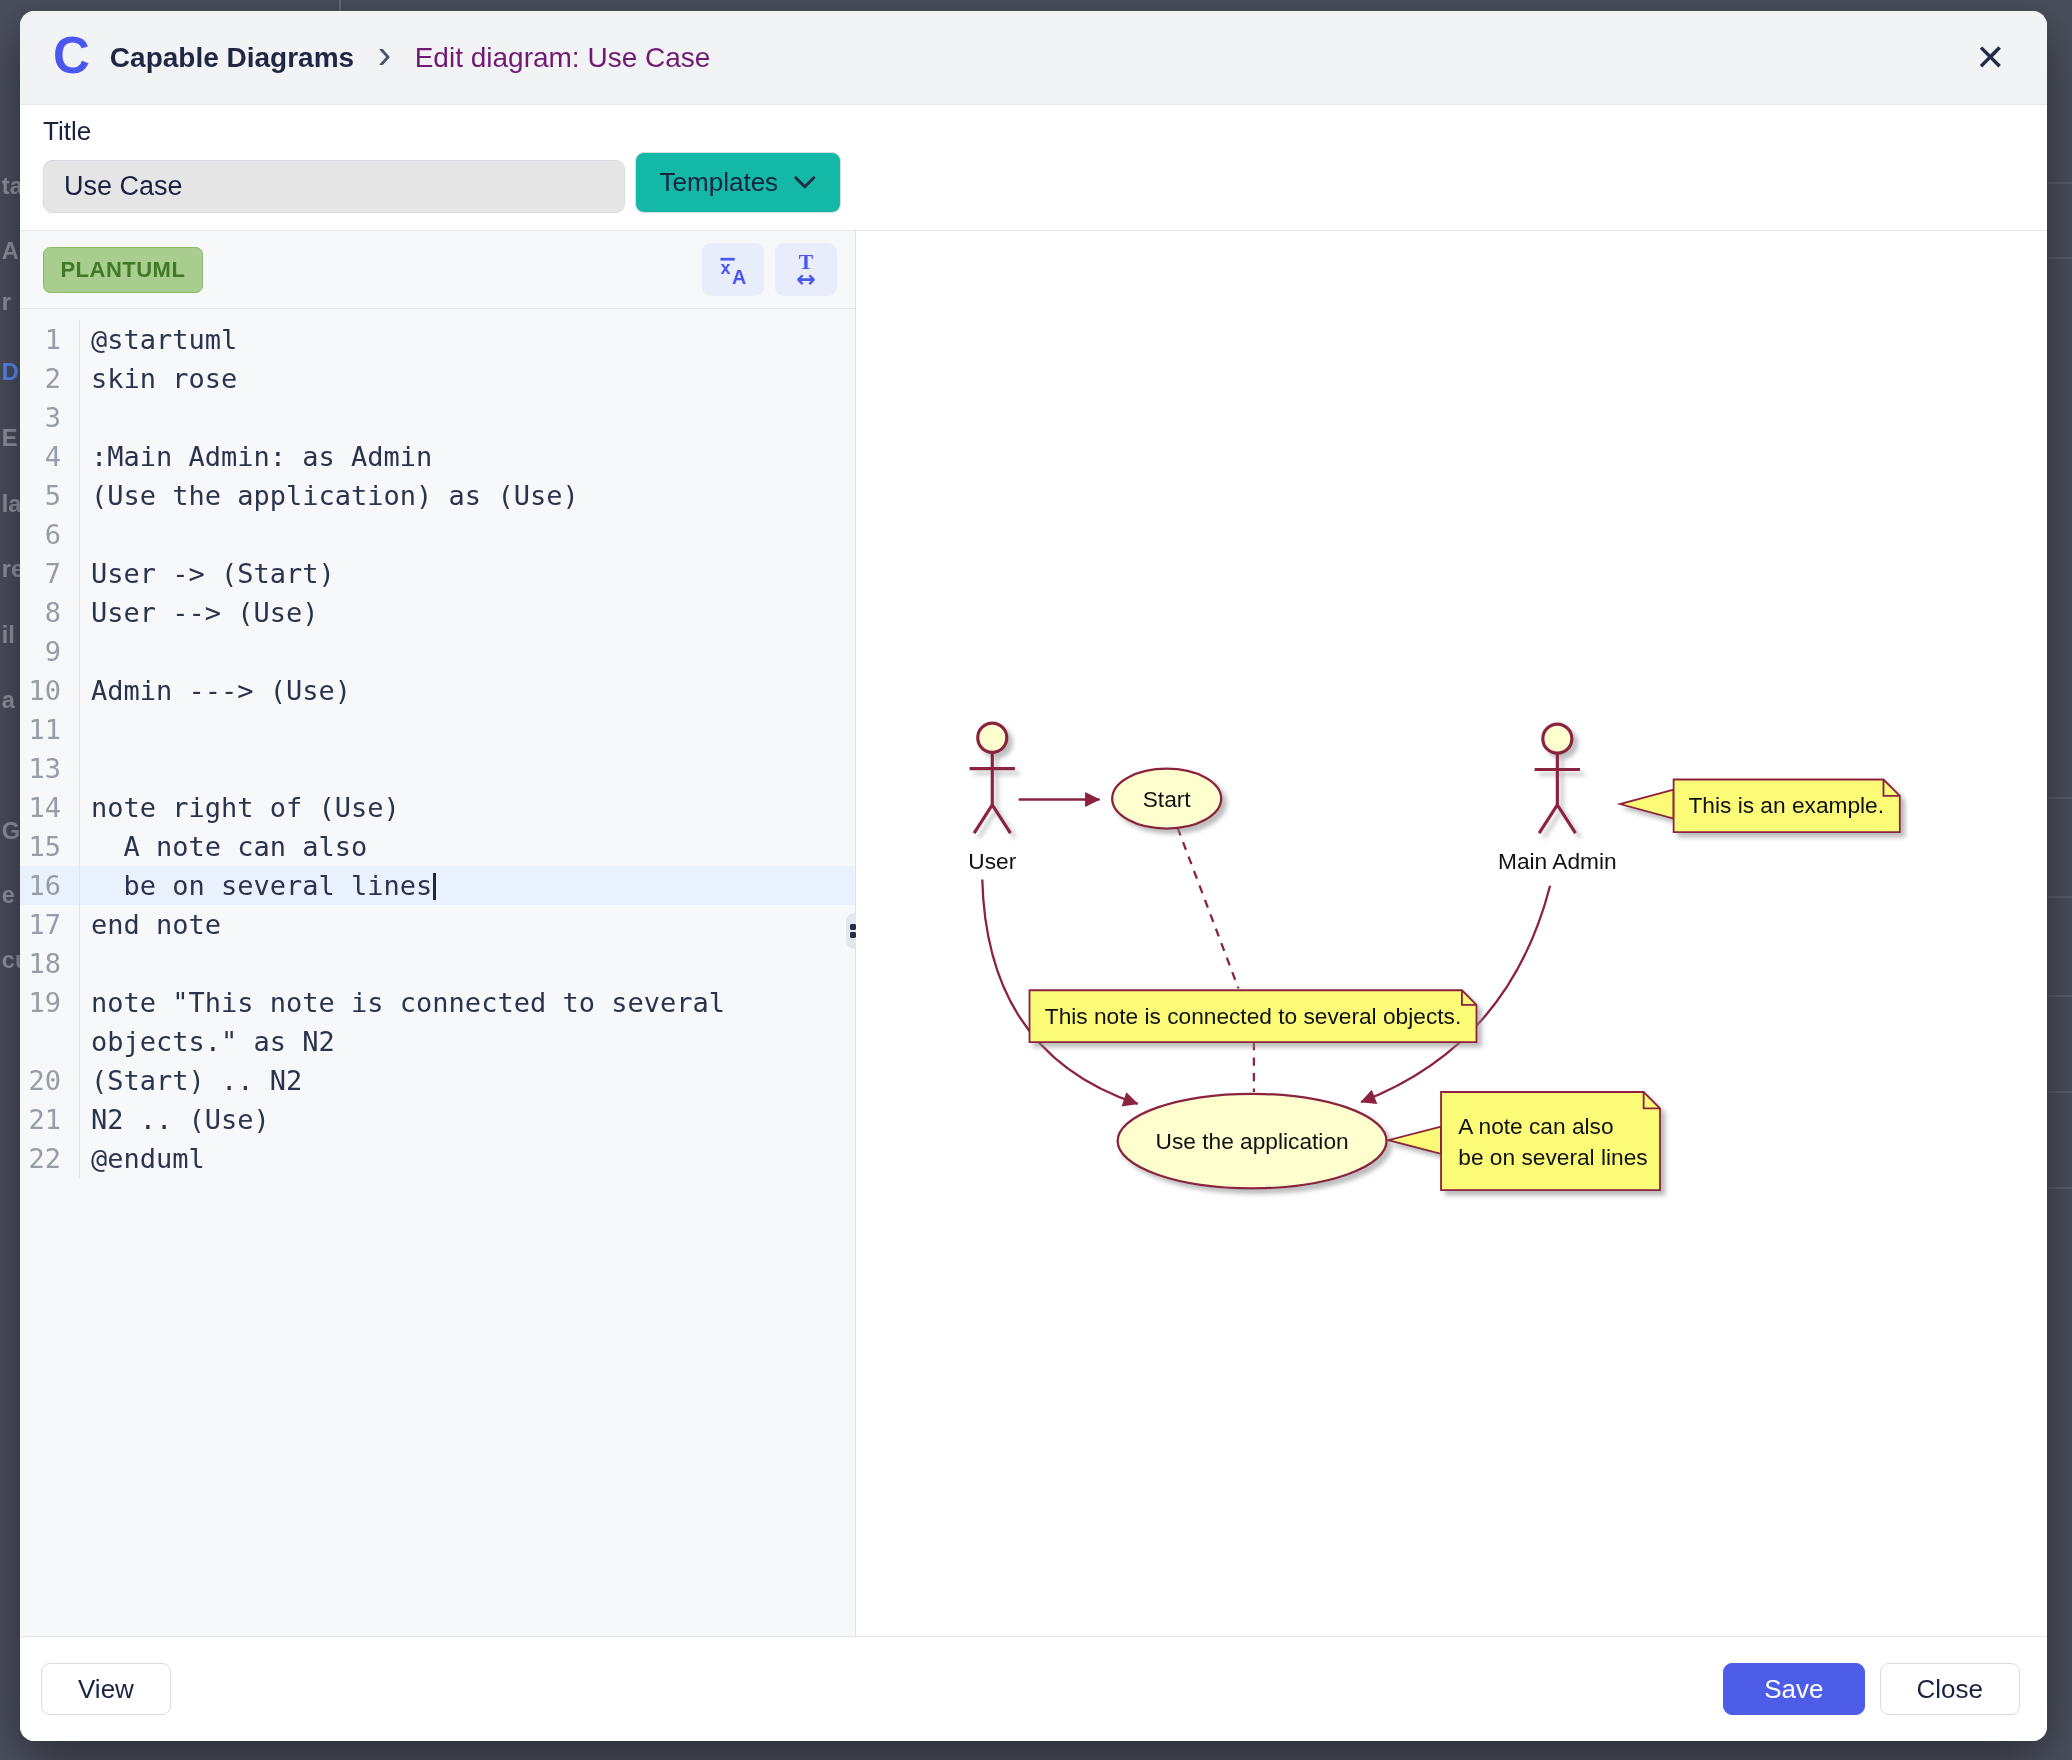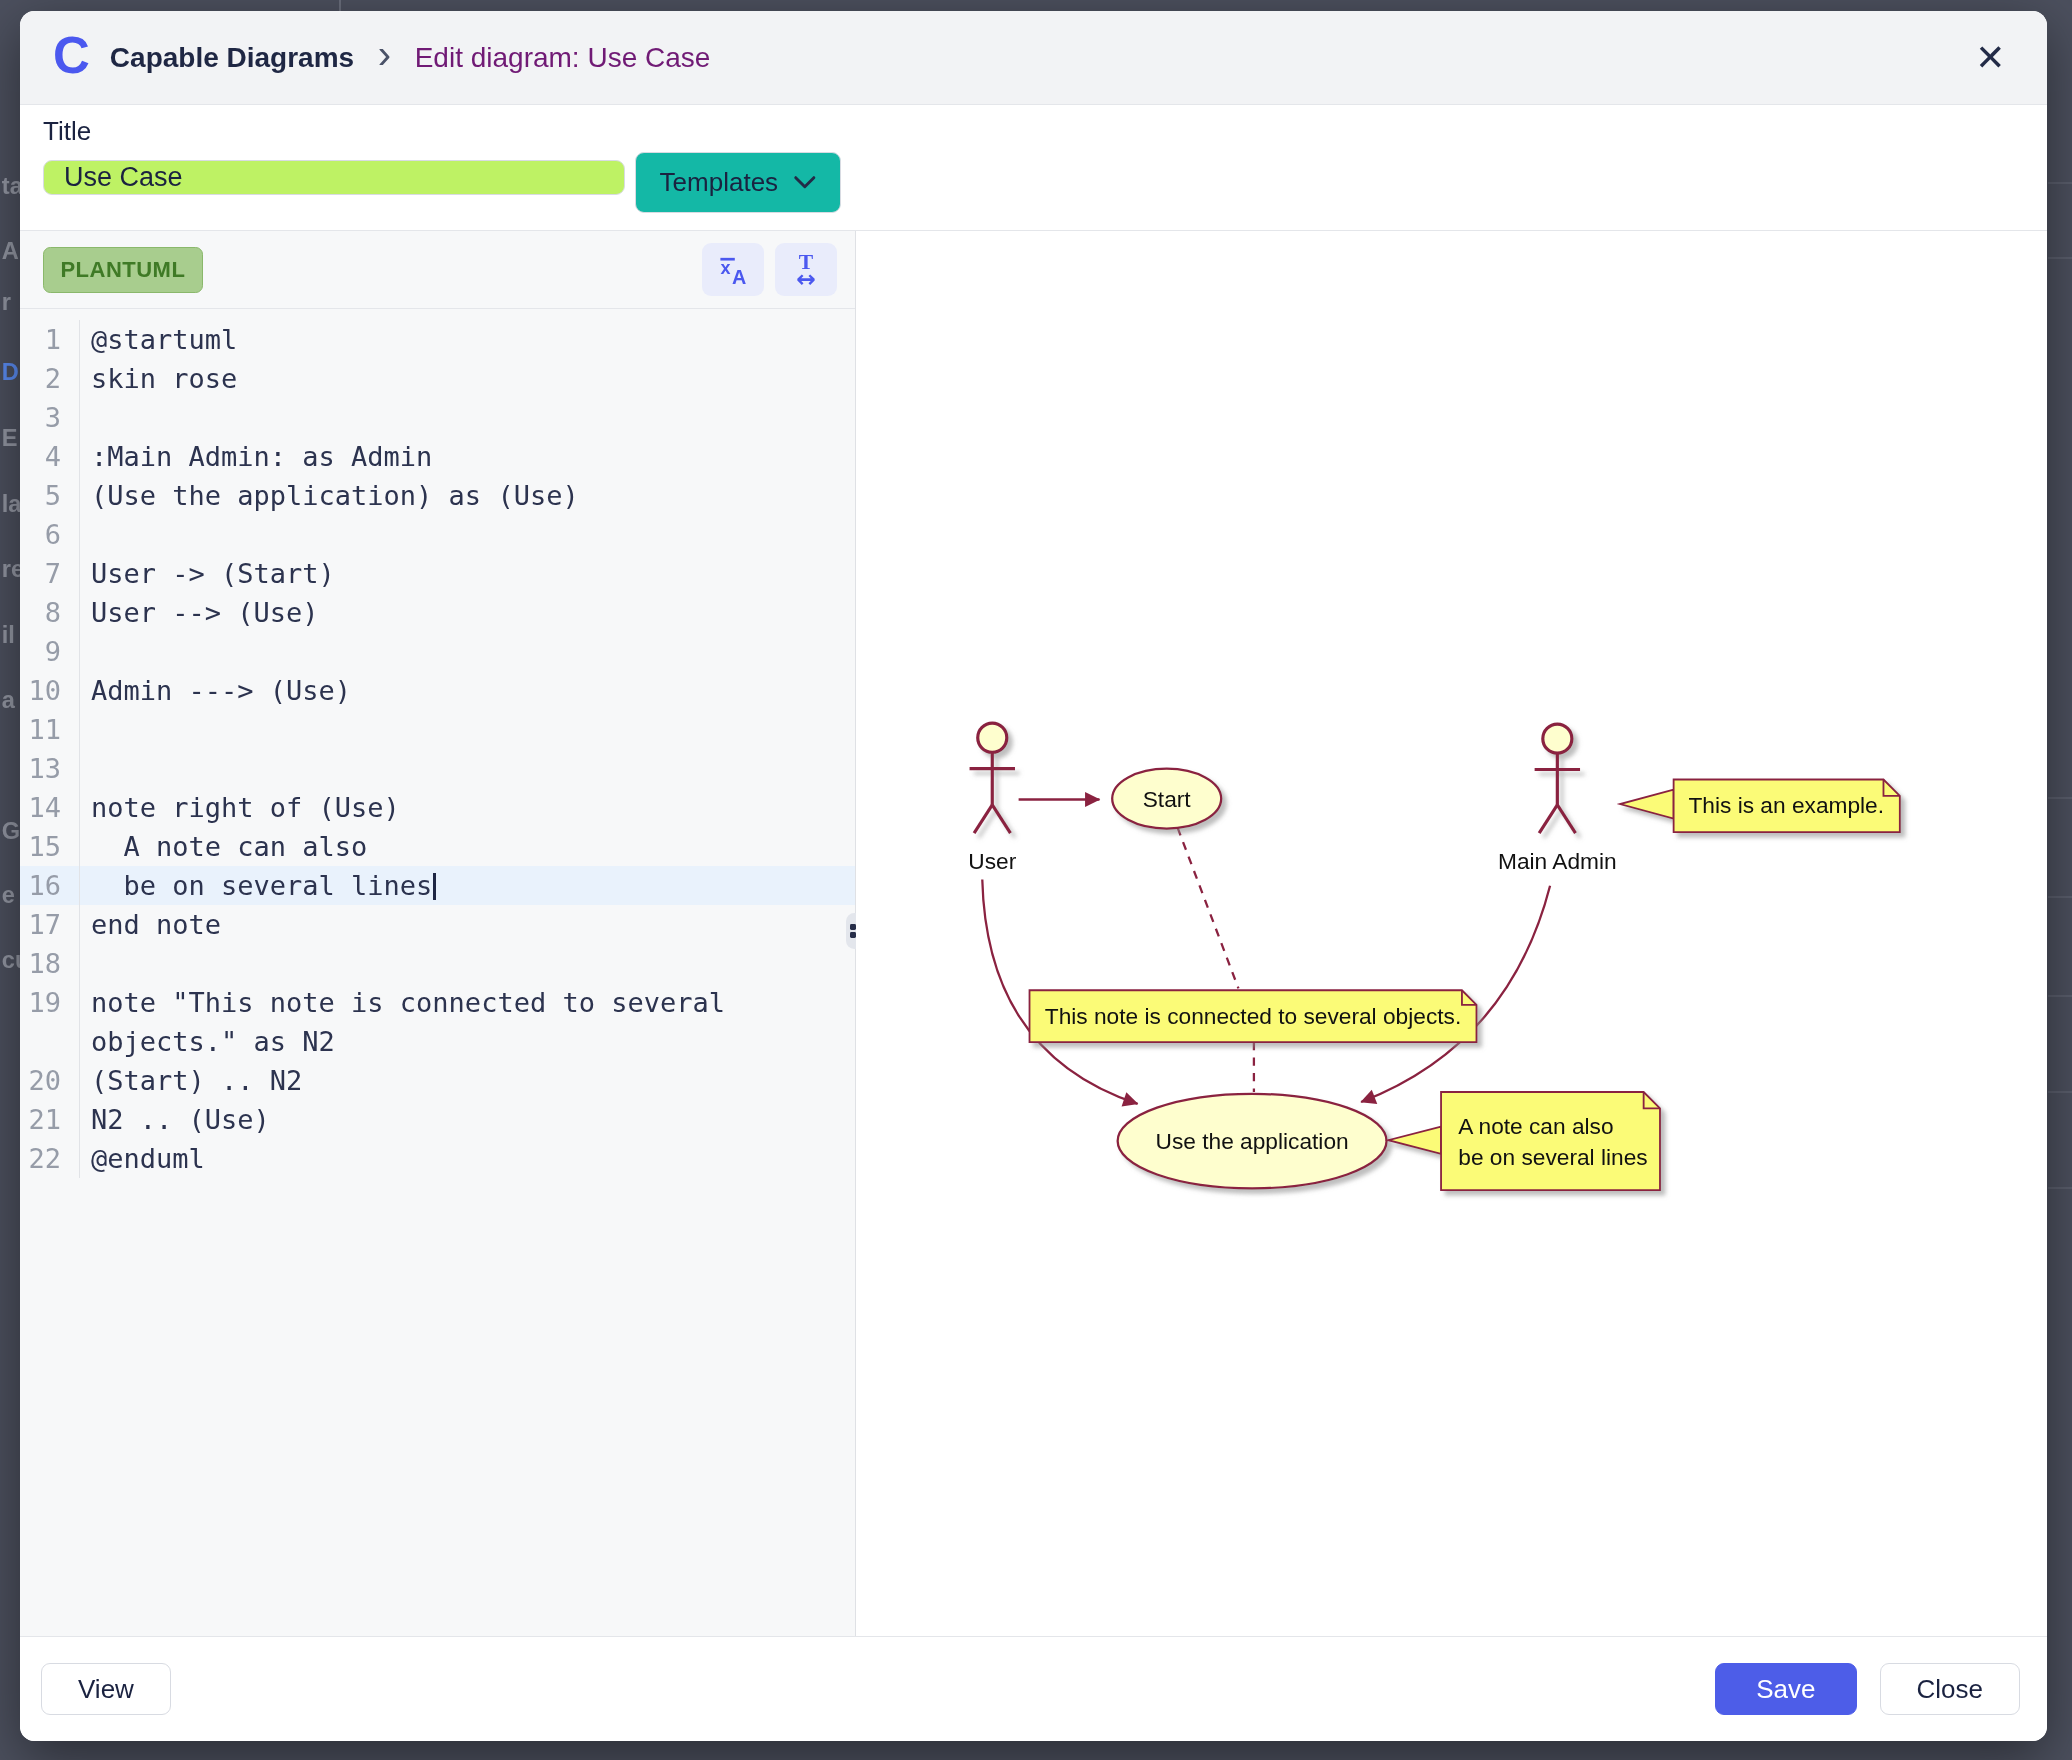--- a/index.html
+++ b/index.html
@@ -21,22 +21,22 @@
            padding:0 36px 0 33px; flex:0 0 auto; }
   .logo { font-size:51px; font-weight:800; color:#4b58ef; margin-right:20px; line-height:1; transform:translateY(-1.8px); }
   .brand { font-size:28px; font-weight:700; color:#1f2744; }
   .crumb-sep { font-size:40px; color:#4a5268; margin:0 23.6px; font-weight:400; line-height:0; transform:translateY(-3.6px); }
   .crumb-title { font-size:28px; font-weight:400; color:#701a75; }
   .spacer { flex:1; }
   .close-btn { font-size:36px; color:#232b47; cursor:pointer; line-height:1; padding:5.5px; }
 
   .title-sec { padding:11px 0 0 23px; height:125px; position:relative; flex:0 0 auto; }
   .title-label { font-size:26px; color:#1a2240; margin-bottom:12.7px; }
-  .title-input { width:582px; height:35px; border:1.8px solid #d8dbe2; border-radius:9px; font-size:27px;
-                 color:#1a2240; padding:0 20px; font-family:"Liberation Sans",sans-serif; outline:none; background:#bef264; }
+  .title-input { width:582px; height:53px; border:1.8px solid #d8dbe2; border-radius:9px; font-size:27px;
+                 color:#1a2240; padding:0 20px; font-family:"Liberation Sans",sans-serif; outline:none; background:#e5e5e5; }
   .templates-btn { position:absolute; left:615px; top:47px; height:61px; padding:0 23.6px; background:#14b8a6;
                    border:1.8px solid #d8dbe2; border-radius:9px; font-size:26px; color:#1a2240;
                    display:inline-flex; align-items:center; gap:14.5px; cursor:pointer; }
 
   .content { flex:1; display:flex; border-top:0.9px solid #e4e6ea; min-height:0; position:relative; }
   .editor-pane { width:836px; flex:0 0 auto; background:#f7f8f9; border-right:1.8px solid #dfe1e5; display:flex; flex-direction:column; min-height:0; }
   .ed-toolbar { height:78px; border-bottom:0.9px solid #e4e6ea; display:flex; align-items:center; padding:0 18px 0 23px; flex:0 0 auto; }
   .lang-badge { background:#a8cd8e; border:1.8px solid #8ab86b; color:#3f7a26; font-size:22px; font-weight:700;
                 letter-spacing:0.5px; border-radius:7.3px; padding:9px 16.4px; }
   .tool-btns { margin-left:auto; display:flex; gap:11px; }
@@ -55,21 +55,21 @@
   .dots i { width:5.5px; height:5.5px; background:#272e49; border-radius:1.4px; }
 
   .diagram-pane { flex:1; background:#fff; position:relative; min-width:0; }
   .diagram-pane svg { position:absolute; inset:0; width:100%; height:100%; }
 
   .mfoot { height:105px; border-top:1.8px solid #e4e6ea; display:flex; align-items:center; padding:0 27px 0 21px; flex:0 0 auto; background:#fff; }
   .btn { height:52px; border-radius:9px; font-size:26px; display:inline-flex; align-items:center; justify-content:center;
          cursor:pointer; font-family:"Liberation Sans",sans-serif; }
   .btn.ghost { background:#fff; border:1.8px solid #d8dbe2; color:#1a2240; padding:0 36px; }
   .btn.primary { background:#4d5de8; border:1.8px solid #4d5de8; color:#fff; padding:0 40px; }
-  .foot-right { margin-left:auto; display:flex; gap:23px; }
+  .foot-right { margin-left:auto; display:flex; gap:15px; }
 </style>
 </head>
 <body>
 
 <div>
   <div class="bd-vline" style="left:339px"></div>
   <span class="bd-frag" style="top:173px">ta</span>
   <span class="bd-frag" style="top:238px">Ap</span>
   <span class="bd-frag" style="top:289px">r</span>
   <span class="bd-frag blue" style="top:359px">D</span>

